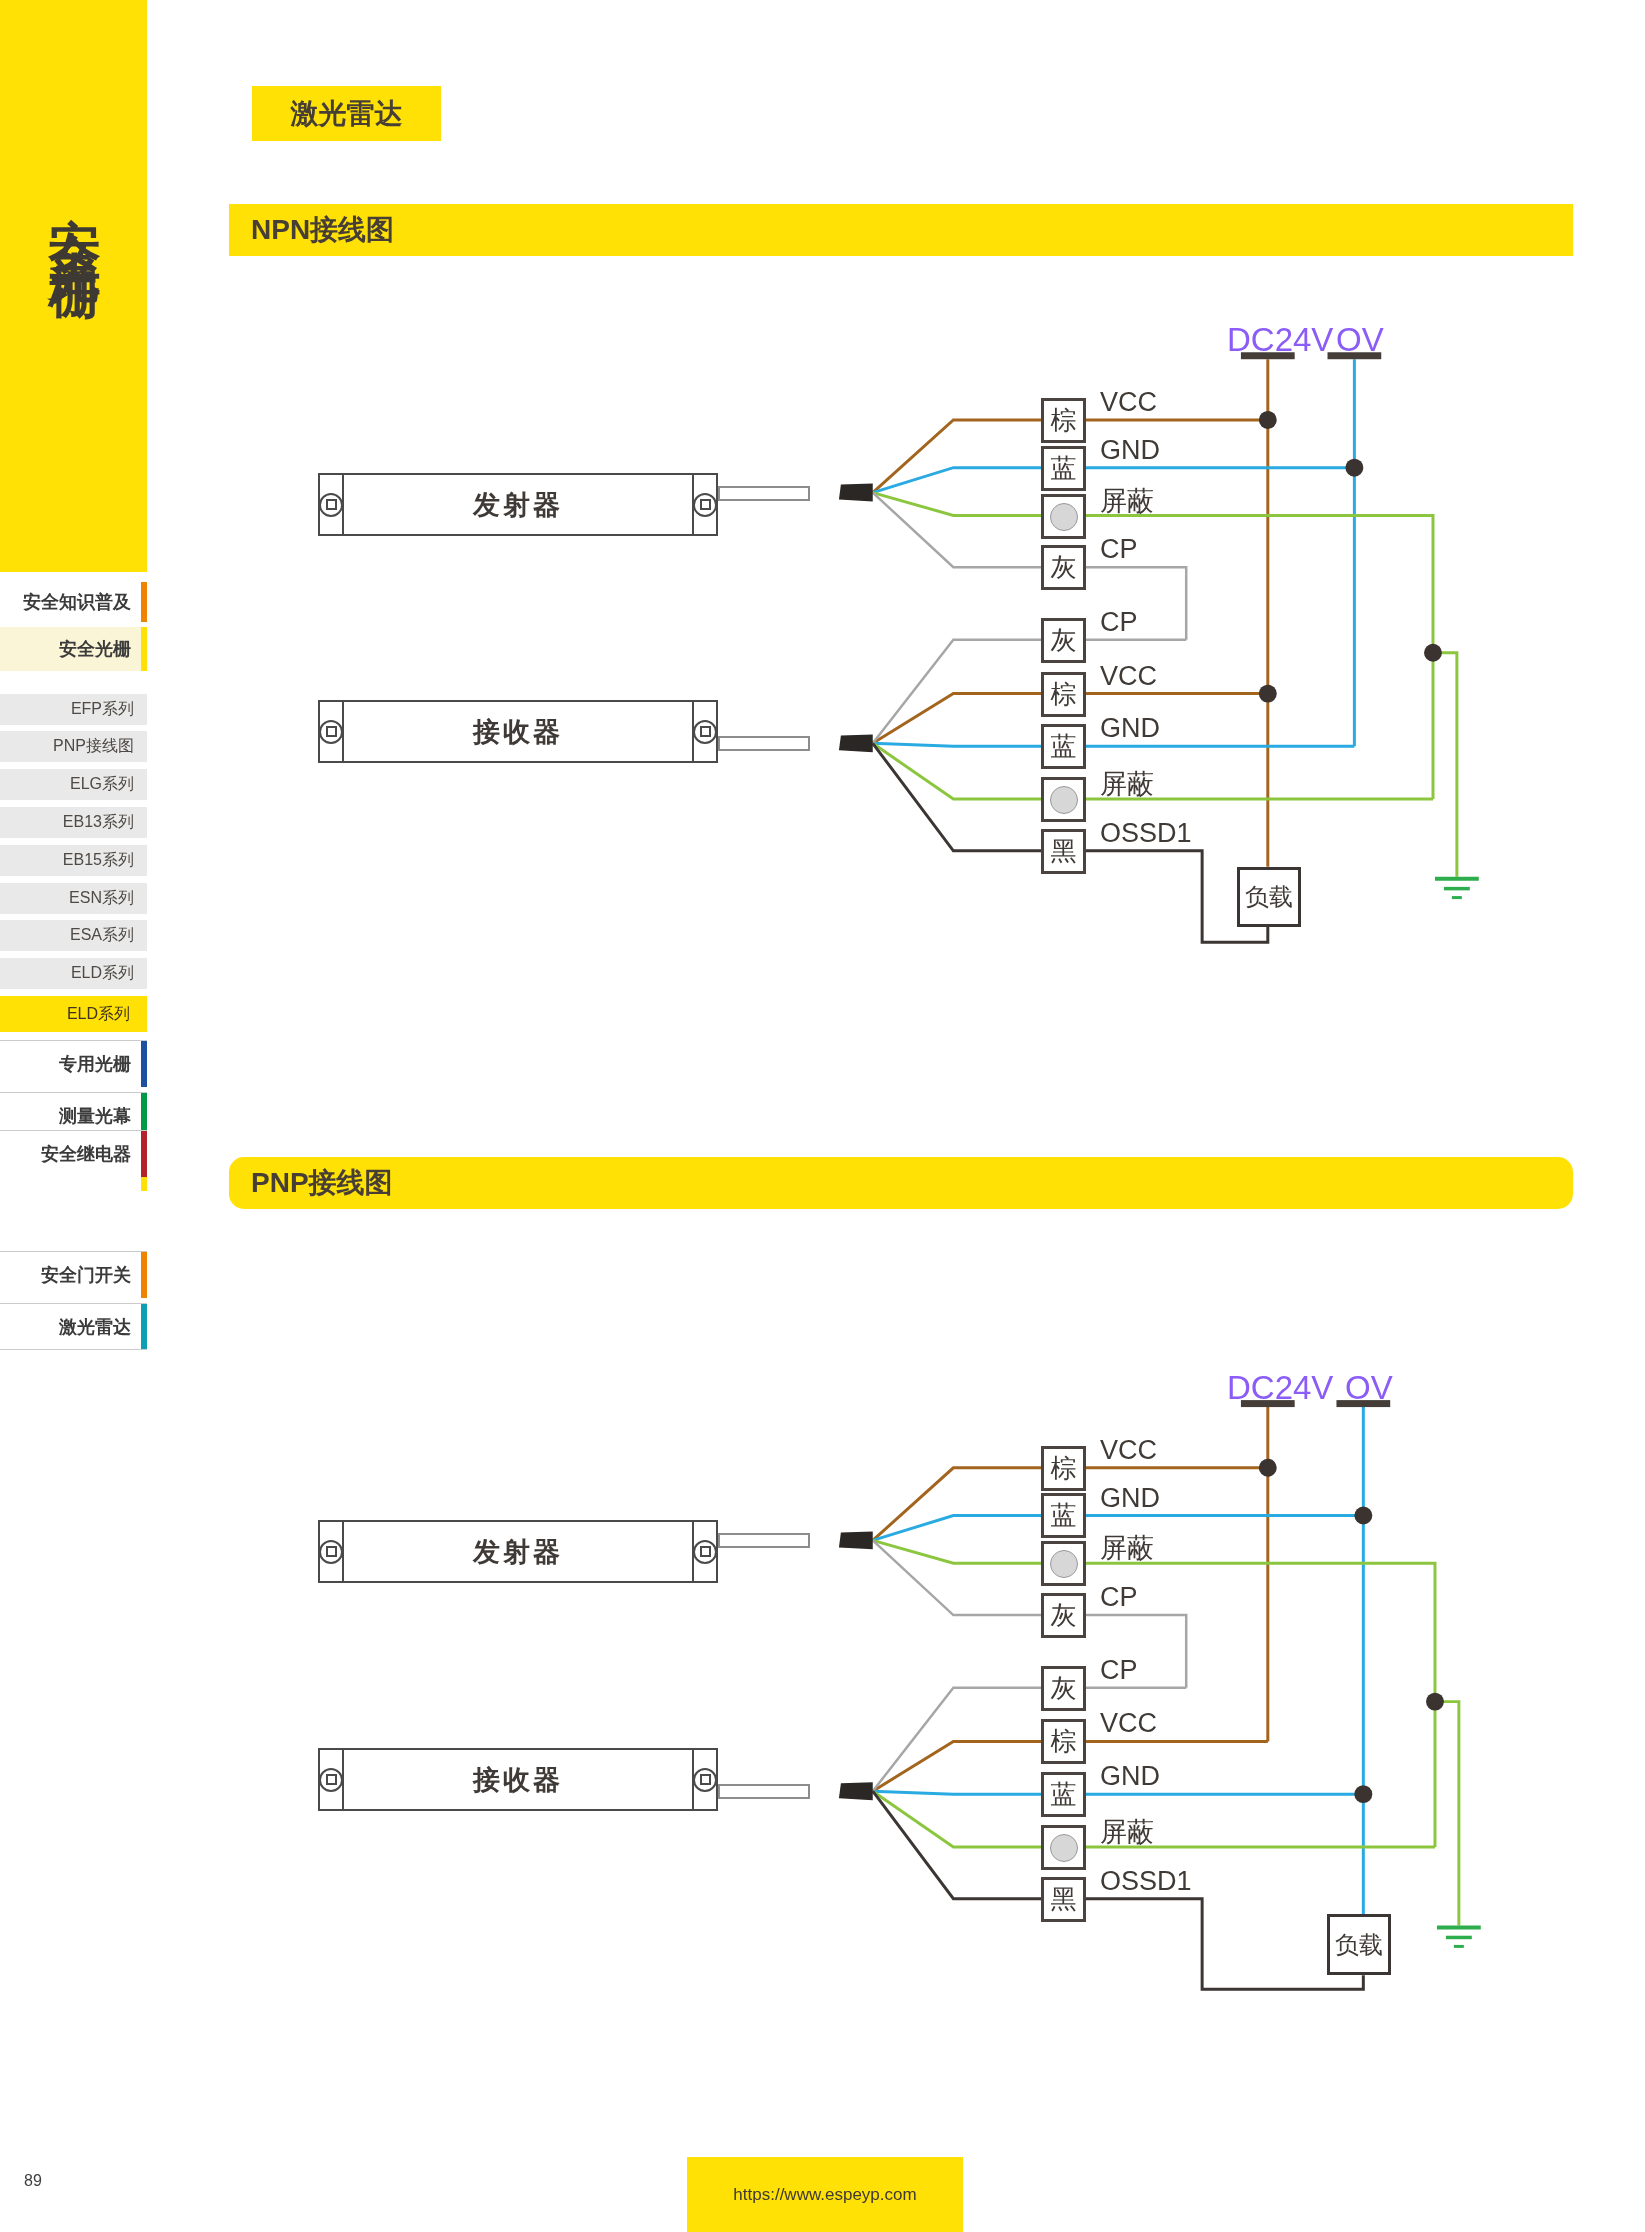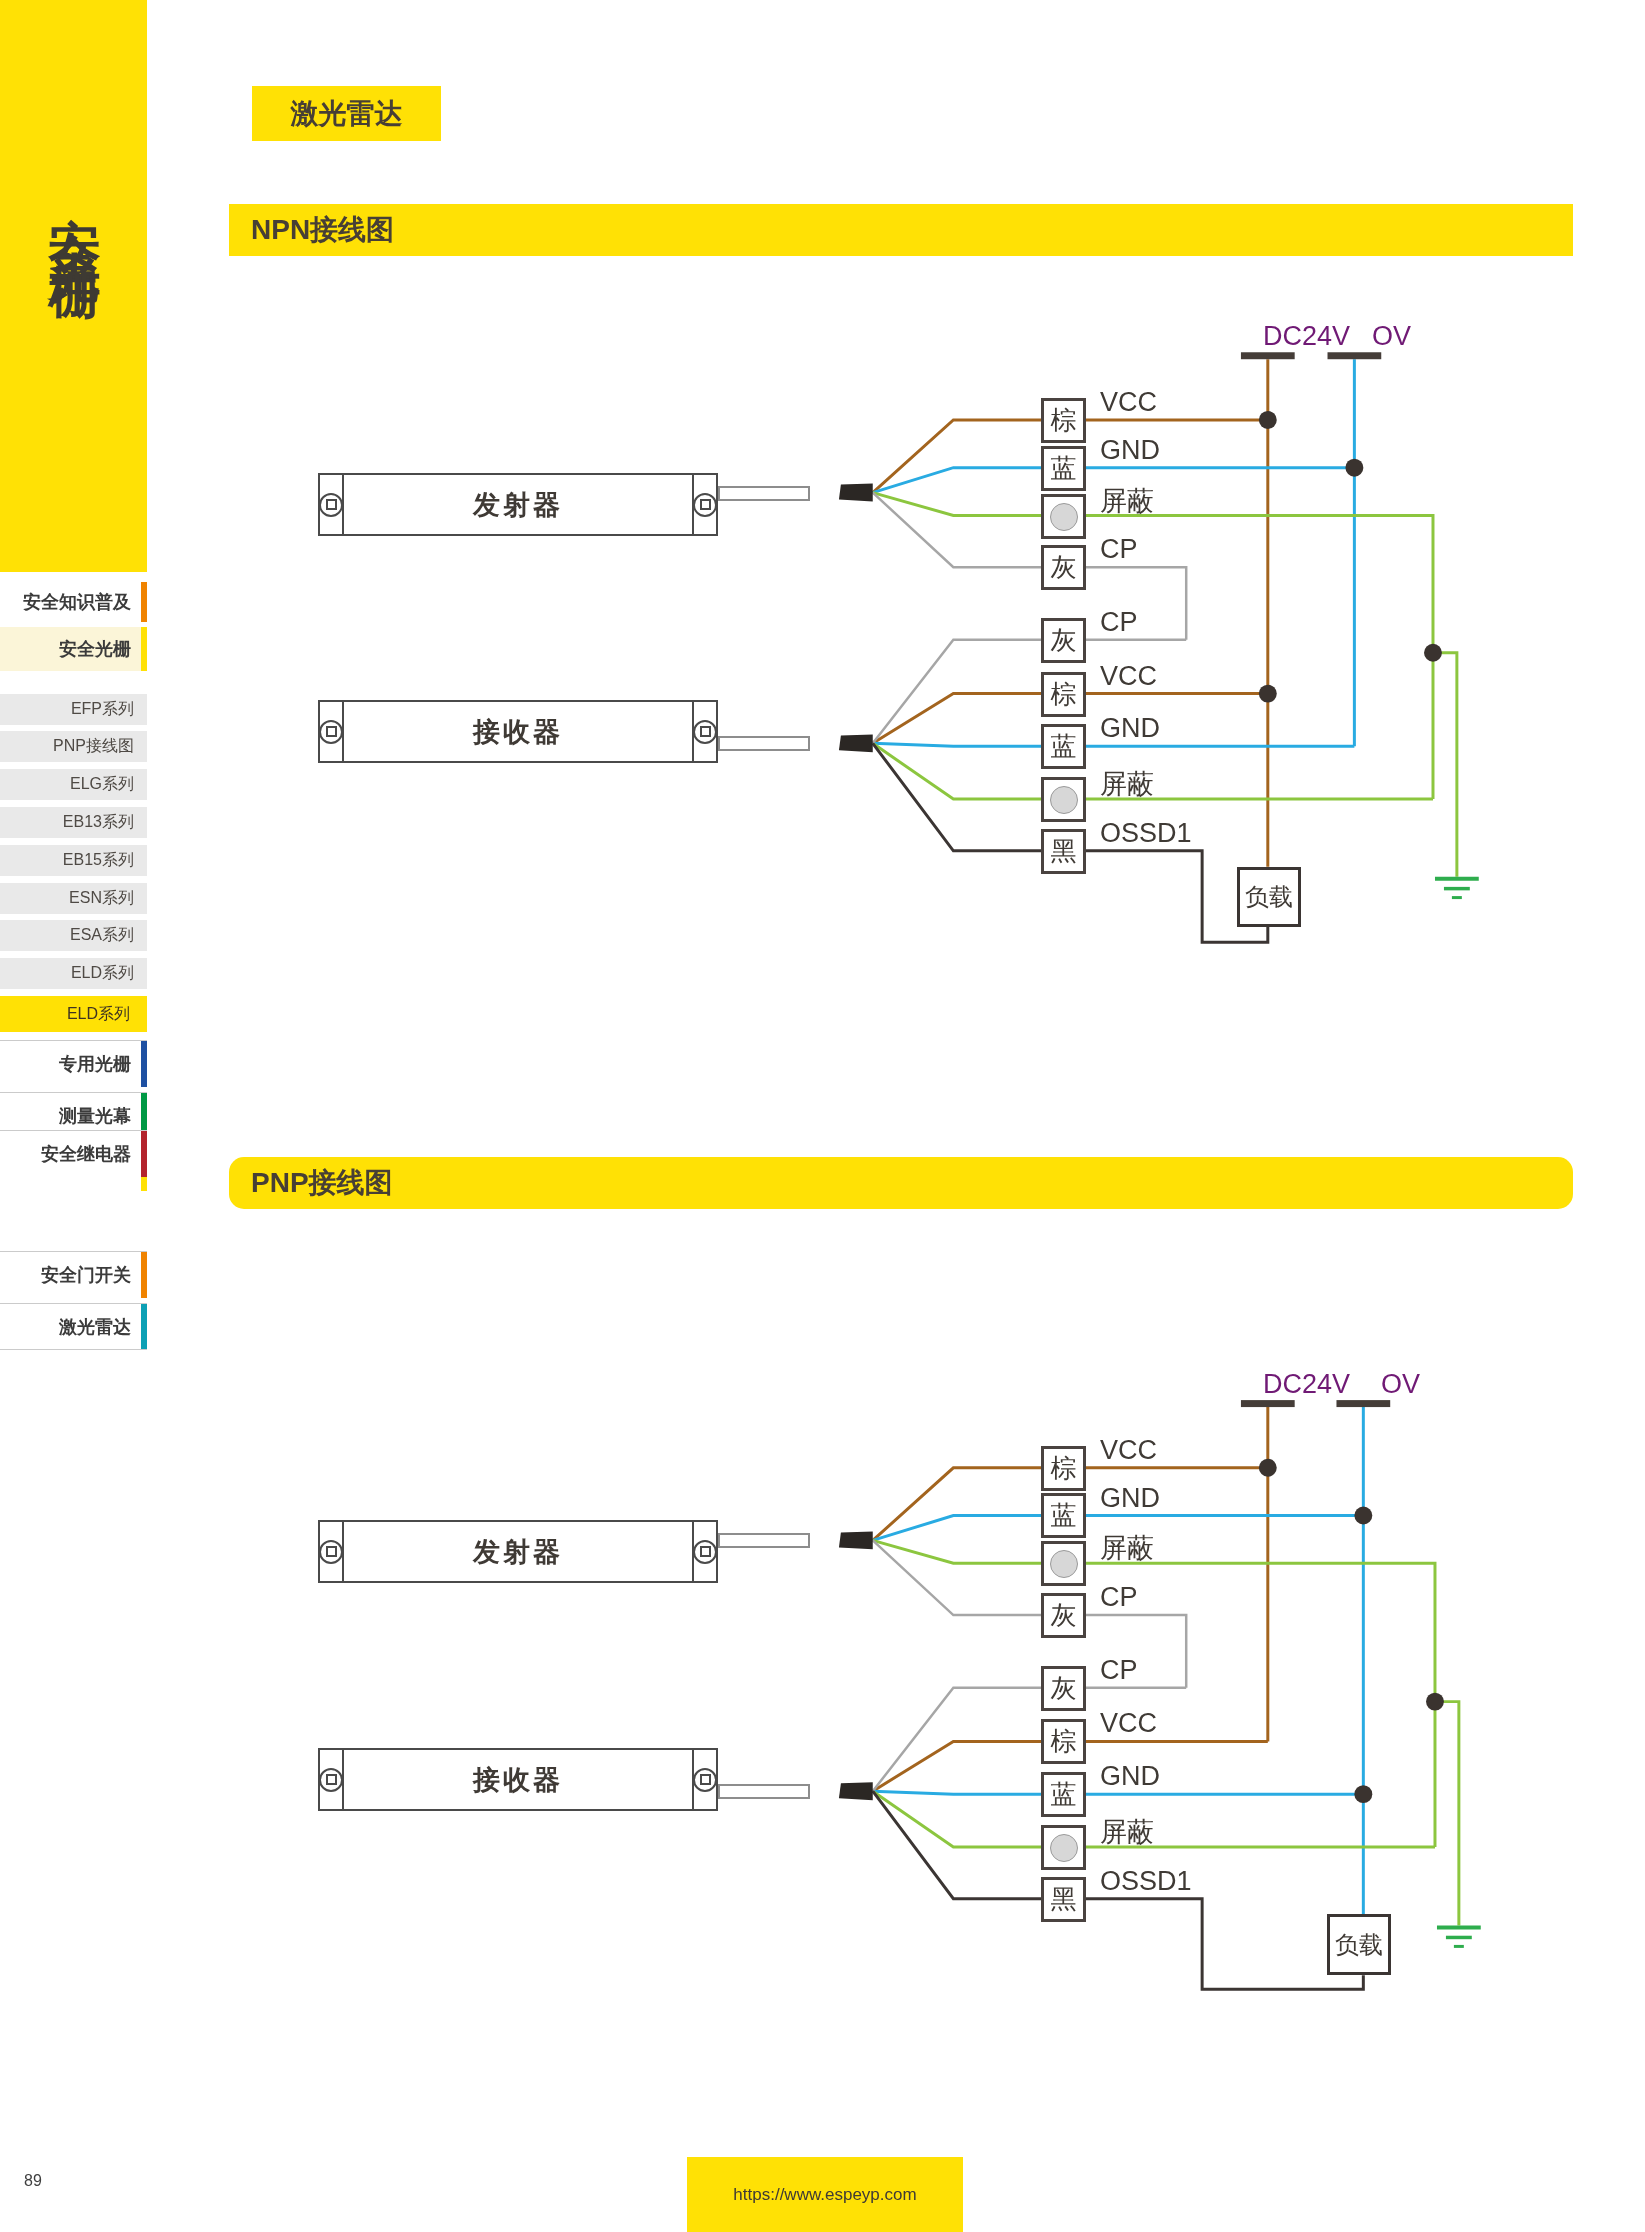--- a/index.html
+++ b/index.html
@@ -24,21 +24,21 @@
          display:flex;align-items:center;justify-content:center;font-size:28px;font-weight:700;color:#473F35;}
   .secbar{position:absolute;left:229px;width:1344px;height:52px;background:#FFE105;
           display:flex;align-items:center;font-size:28px;font-weight:700;color:#473F35;padding-left:22px;box-sizing:border-box;}
   
   .wires{position:absolute;left:0;top:0;}
   .wbox{position:absolute;width:45px;height:45px;background:#fff;border:3px solid #4A4340;
         box-sizing:border-box;display:flex;align-items:center;justify-content:center;
         font-size:26px;color:#3F3A35;}
   .shieldc{width:28px;height:28px;border-radius:50%;background:#D7D7D7;border:1px solid #9A9A9A;box-sizing:border-box;}
   .sig{position:absolute;font-size:27px;color:#3F3A35;}
-  .pw{position:absolute;font-size:27px;color:#701a75;margin-left:36px;}
+  .pw{position:absolute;font-size:33px;color:#8b5cf6;}
   .device{position:absolute;width:400px;height:63px;border:2px solid #4A4A4A;background:#fff;box-sizing:border-box;}
   .devlabel{position:absolute;left:0;right:0;top:0;bottom:0;display:flex;align-items:center;
             justify-content:center;font-size:27px;font-weight:700;color:#3F3A35;letter-spacing:3px;}
   .capline{position:absolute;top:0;bottom:0;width:2px;background:#4A4A4A;}
   .endc{position:absolute;top:50%;transform:translateY(-50%);width:24px;height:24px;border:2px solid #4A4A4A;
         border-radius:50%;background:#fff;box-sizing:border-box;display:flex;align-items:center;justify-content:center;}
   .endsq{width:11px;height:11px;border:2px solid #4A4A4A;box-sizing:border-box;background:#fff;}
   .stub{position:absolute;width:92px;height:15px;border:2px solid #8D8D8D;background:#fff;box-sizing:border-box;}
   .loadbox{position:absolute;width:64px;border:3px solid #3B3533;background:#fff;box-sizing:border-box;
            display:flex;align-items:center;justify-content:center;font-size:24px;color:#3F3A35;}

